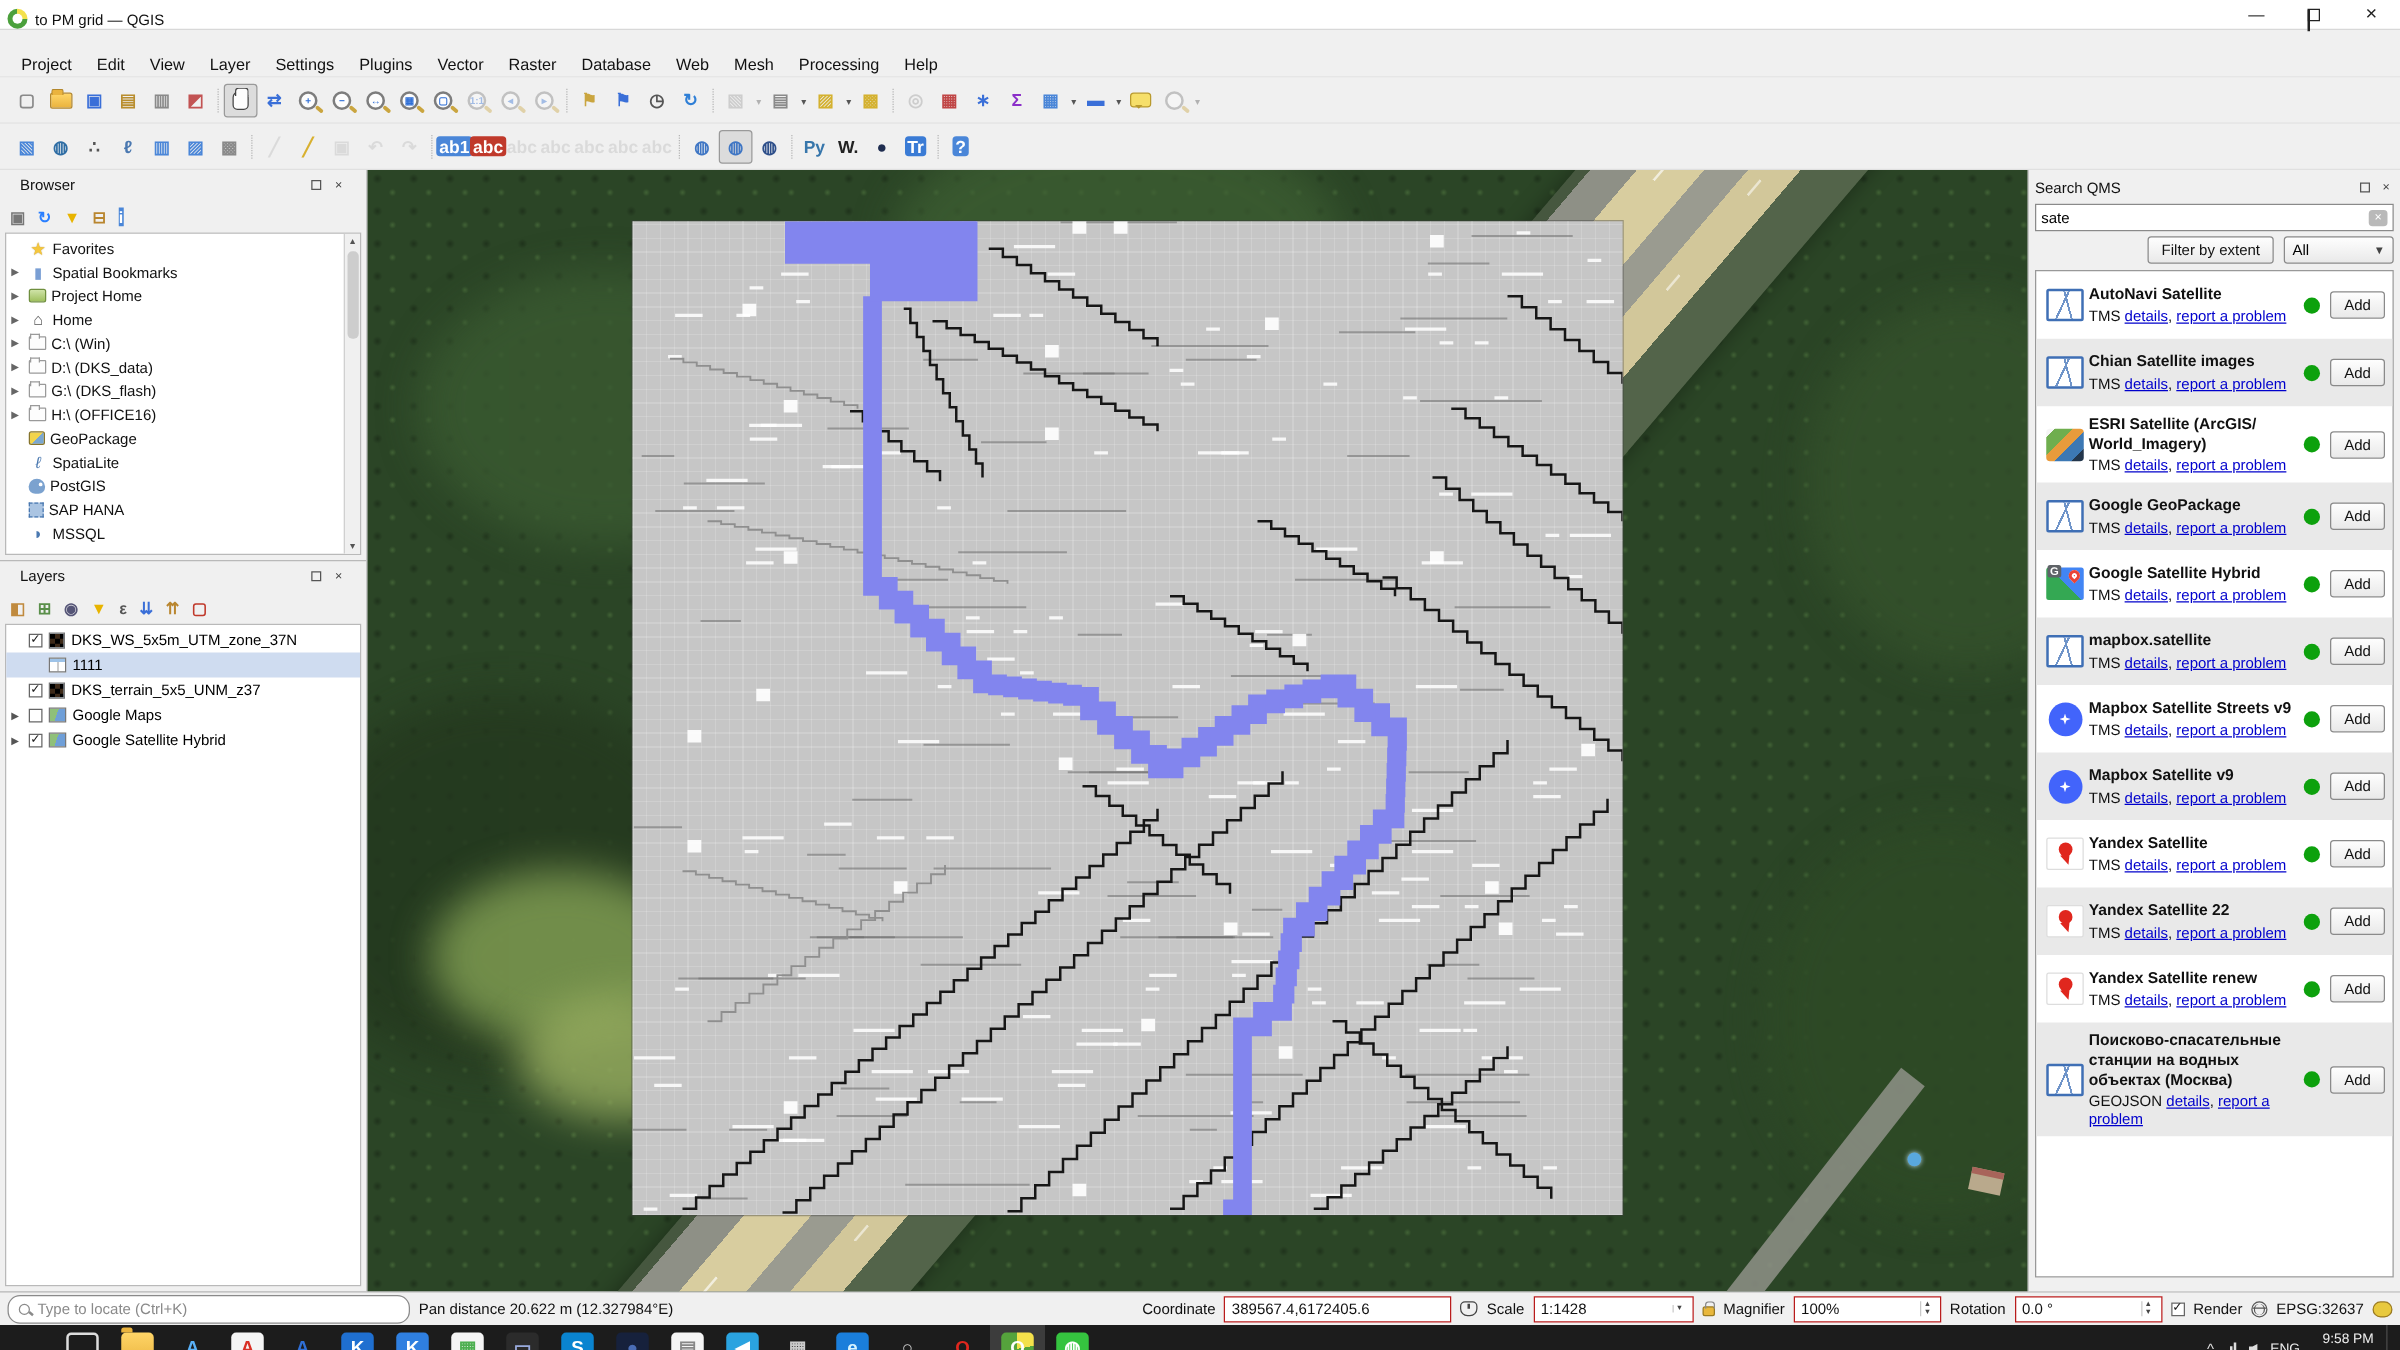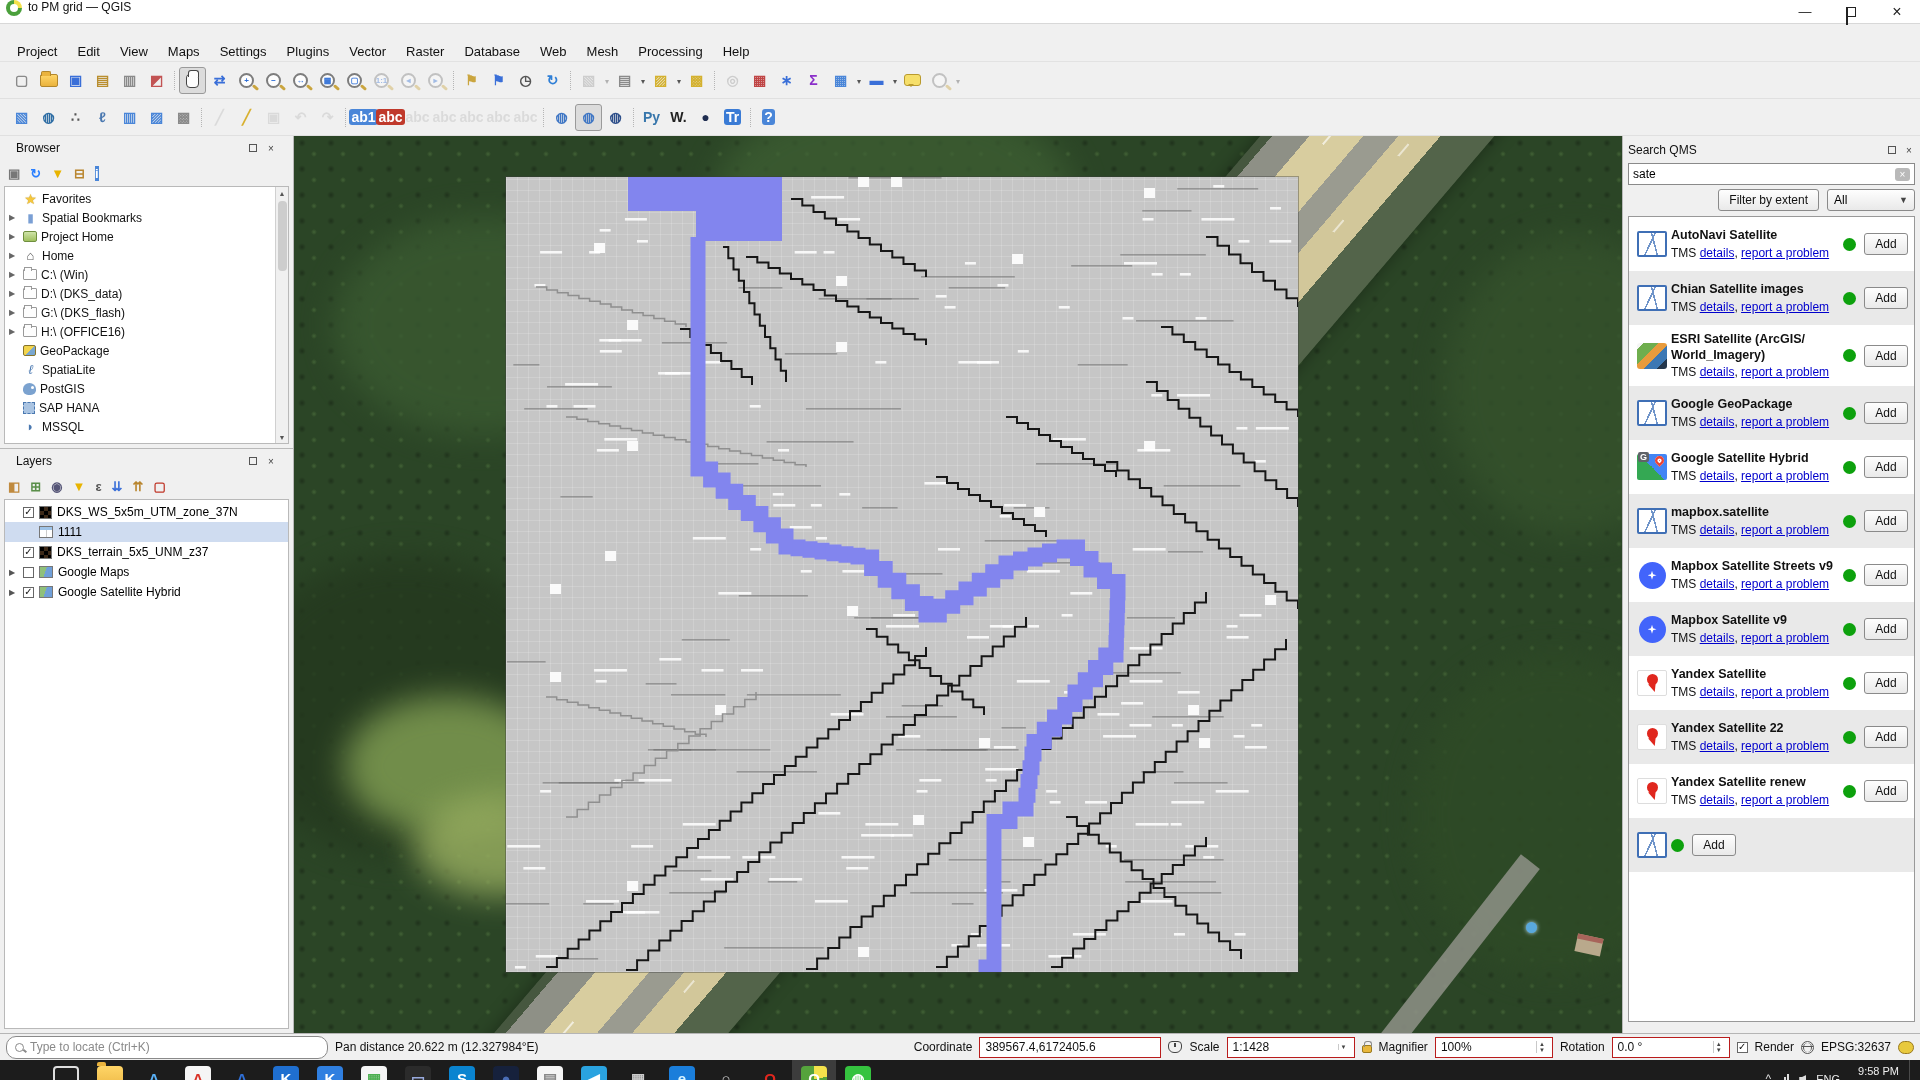--- a/index.html
+++ b/index.html
@@ -1,19 +1,19 @@
 <!DOCTYPE html>
 <html><head>
 <meta charset="utf-8">
 <style>
   * { margin:0; padding:0; box-sizing:border-box; }
   html,body { width:1920px; height:1080px; overflow:hidden; font-family:"Liberation Sans",sans-serif; background:#f0f0f0; }
 
   
-  .titlebar{height:24px;background:#fff;display:flex;align-items:flex-start;border-bottom:1px solid #d8d8d8;}
+  .titlebar{height:24px;background:#fff;display:flex;align-items:flex-end;border-bottom:1px solid #d8d8d8;}
   .qgis-logo{width:16px;height:16px;margin:0 6px 0 6px;border-radius:50%;background:conic-gradient(#f4e14b 0 90deg,#4ba03c 90deg 360deg);position:relative;}
   .qgis-logo::after{content:"";position:absolute;inset:4px;background:#fff;border-radius:50%;}
   .title-text{font-size:12px;color:#111;}
   .win-controls{margin-left:auto;display:flex;height:100%;}
   .win-btn{width:46px;height:100%;display:flex;align-items:center;justify-content:center;font-size:13px;color:#222;}
   .maxbox{width:10px;height:10px;border:1px solid #222;}
   .maxbox2{width:8px;height:8px;border:1px solid #222;position:relative;top:1px;left:-1px;background:#fff;}
 
   
   .menubar{height:38px;background:#f0f0f0;display:flex;align-items:flex-end;padding-left:8px;gap:2px;border-bottom:1px solid #e2e2e2;}
@@ -193,21 +193,21 @@
       </div>
     <div class="win-btn" style="font-size:16px;">×</div>
   </div>
 </div>
 
 <div class="menubar">
 
 <span class="menu-item even">Project</span>
     <span class="menu-item odd">Edit</span>
     <span class="menu-item even">View</span>
-    <span class="menu-item odd">Maps</span>
+    <span class="menu-item odd">Layer</span>
     <span class="menu-item even">Settings</span>
     <span class="menu-item odd">Plugins</span>
     <span class="menu-item even">Vector</span>
     <span class="menu-item odd">Raster</span>
     <span class="menu-item even">Database</span>
     <span class="menu-item odd">Web</span>
     <span class="menu-item even">Mesh</span>
     <span class="menu-item odd">Processing</span>
     <span class="menu-item even">Help</span>
   </div>
@@ -1275,20 +1275,27 @@
           <span class="dot"></span>
           <span class="addbtn">
             <span class="btn">Add</span>
           </span>
         </div>
 
         <div class="svc odd">
           <span class="svc-icon">
             <span class="si k-map"></span>
           </span>
+          <span class="svc-text">
+            <div class="svc-title">Поисково-спасательные станции на водных объектах (Москва)</div>
+            <div class="svc-sub">
+              <span>GEOJSON</span>
+              <a>details</a><span>, </span><a>report a problem</a>
+            </div>
+          </span>
           <span class="dot"></span>
           <span class="addbtn">
             <span class="btn">Add</span>
           </span>
         </div>
       </div>
   </div>
 </div>
 
 <div class="statusbar">

